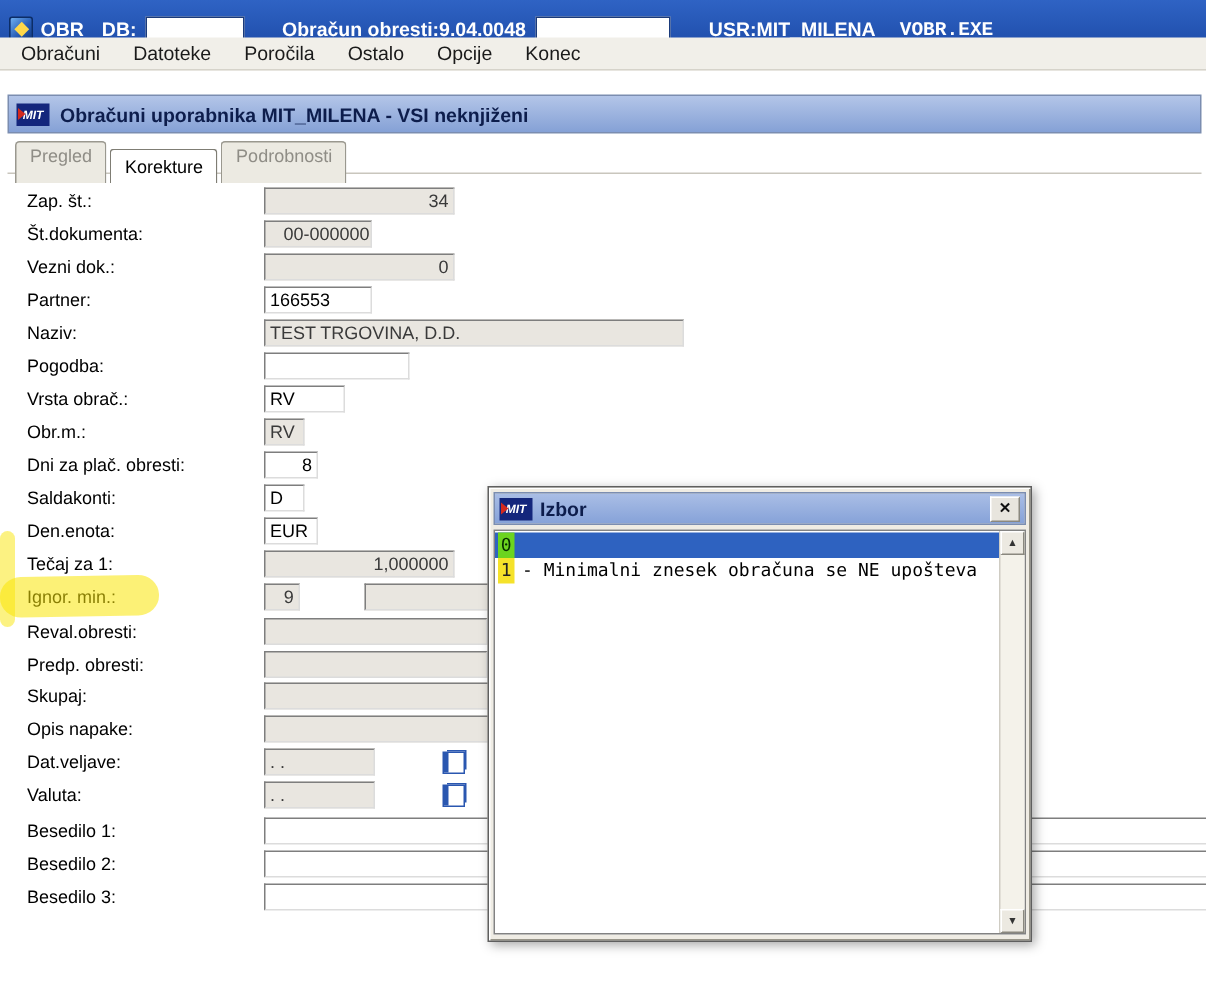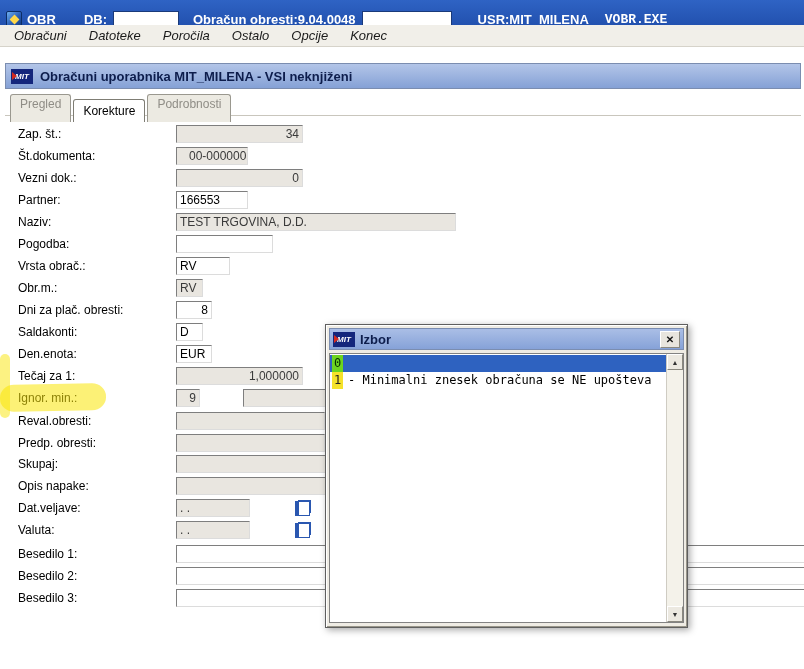--- a/index.html
+++ b/index.html
@@ -18,31 +18,31 @@
   }
   .app-icon { width:16px; height:16px; margin-right:5px;
     background:linear-gradient(135deg,#6fb0f0 0%,#2a5fb8 55%,#123a80 100%);
     border:1px solid #0c2d66; border-radius:2px; position:relative; }
   .app-icon::after { content:""; position:absolute; left:4px; top:4px; width:7px; height:7px;
     background:#ffd84a; transform:rotate(45deg); }
   .tb-text { white-space:nowrap; }
   .tb-input { height:17px; background:#fff; border:1px solid #1a3a7a; }
   .tb-db-box { width:66px; margin-left:6px; }
   .tb-ob-box { width:90px; margin-left:6px; }
-  .ml8{margin-left:8px;} .ml12{margin-left:28px;} .ml14{margin-left:14px;}
+  .ml8{margin-left:8px;} .ml12{margin-left:12px;} .ml14{margin-left:25px;}
   .ml16{margin-left:16px;font-family:Liberation Mono, monospace;} .ml26{margin-left:26px;}
 
   
   .menubar {
     position:absolute; top:25px; left:0; width:804px; height:22px;
     background:#f1efe9; border-bottom:1px solid #d6d3ca;
     display:flex; align-items:center; gap:22px; padding:0 14px;
     font-size:13px; color:#1a1a1a;
   }
-  .menu-item { white-space:nowrap; cursor:default;font-style:italic; }
+  .menu-item { white-space:nowrap; cursor:default; }
 
   
   .childbar {
     position:absolute; top:63px; left:5px; width:796px; height:26px;
     background:linear-gradient(#b3c5e8,#85a1d6);
     border:1px solid #7b8db0;
     display:flex; align-items:center; gap:7px; padding:0 5px;
     color:#0d1d4c; font-weight:bold; font-size:13px;
   }
   .mit-logo {

